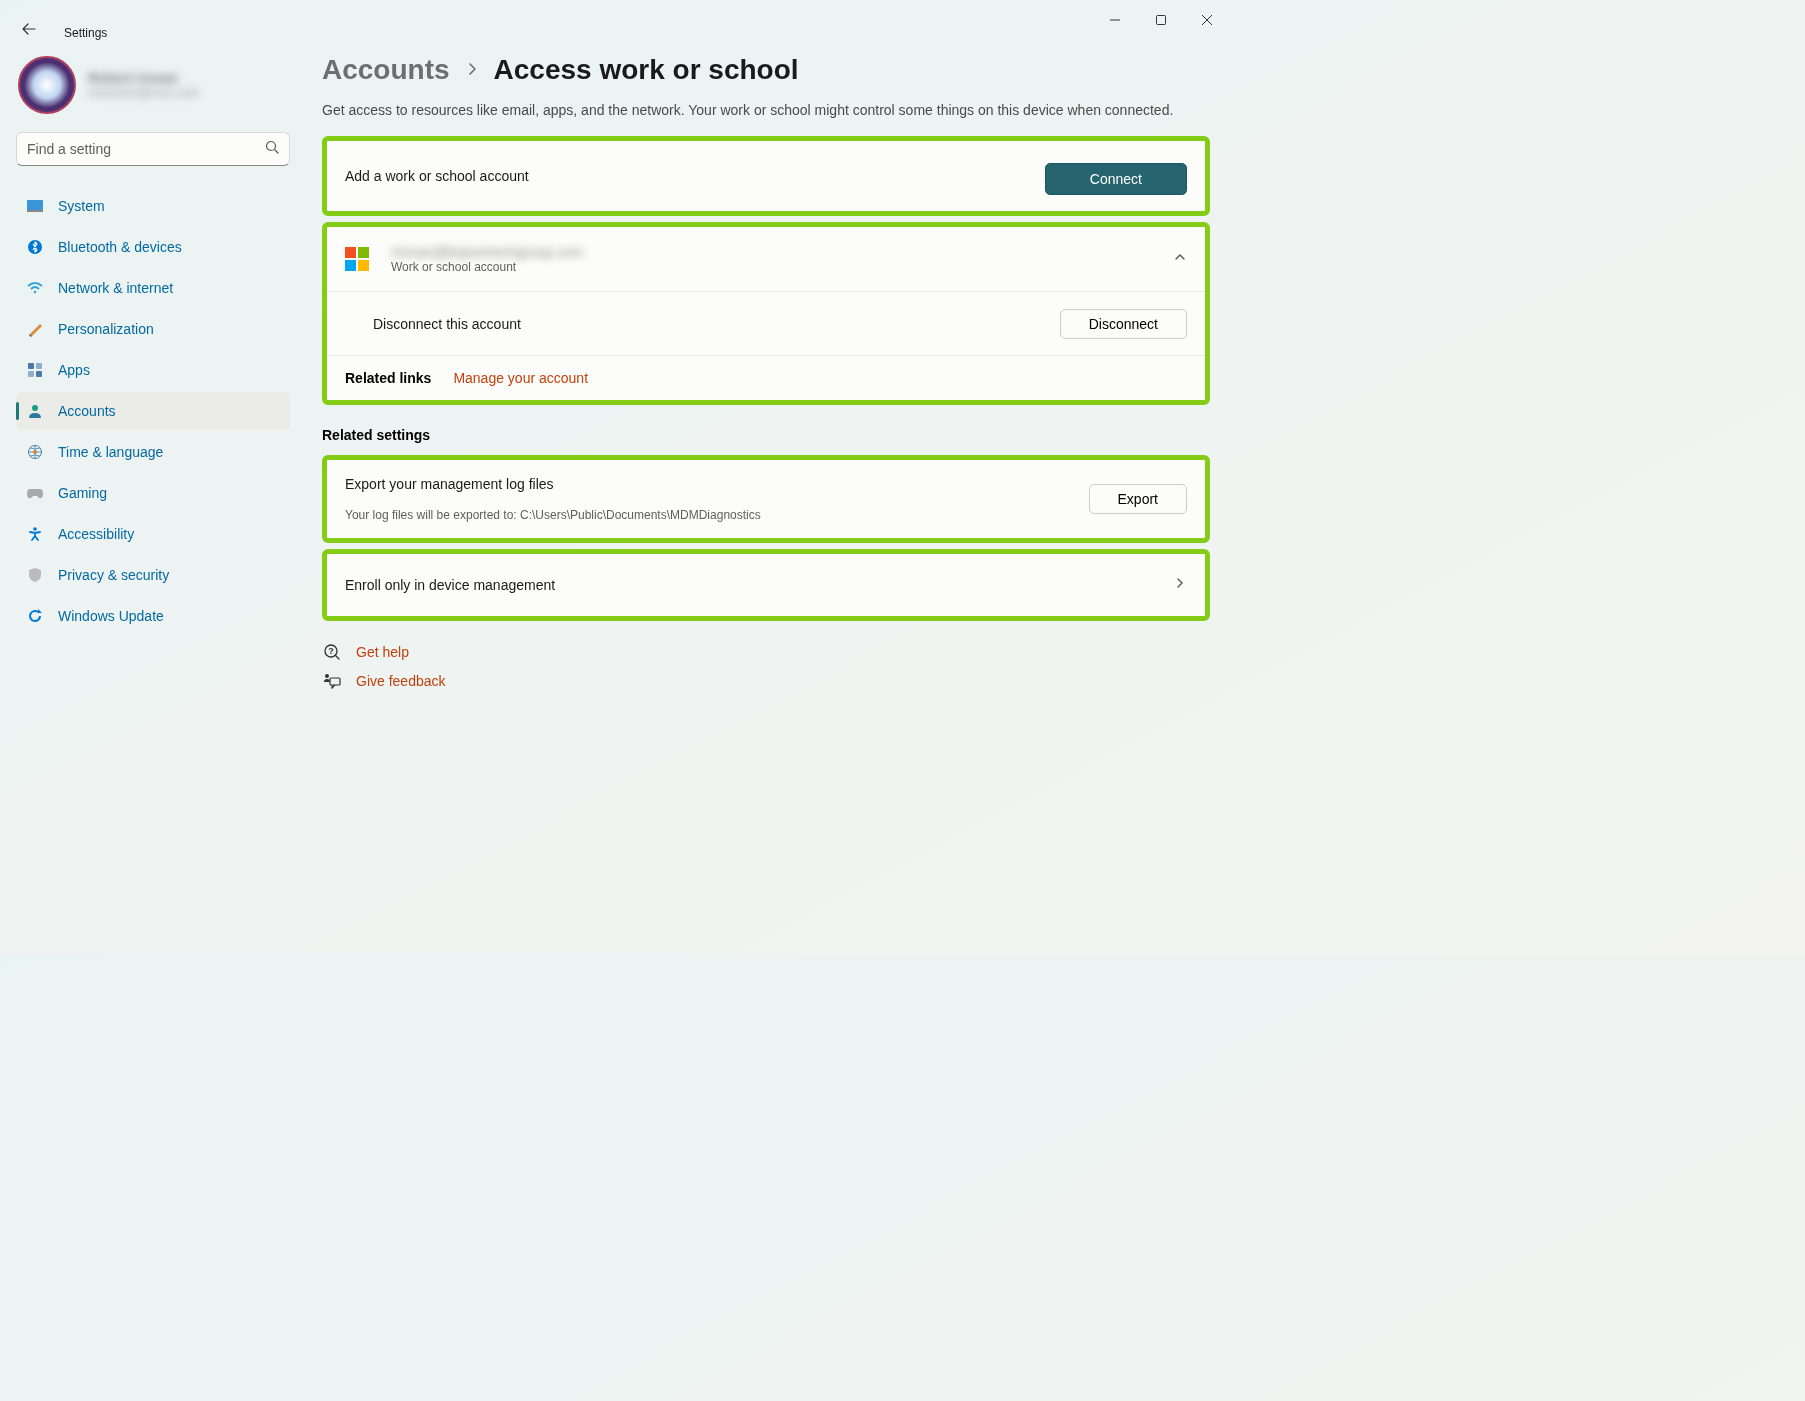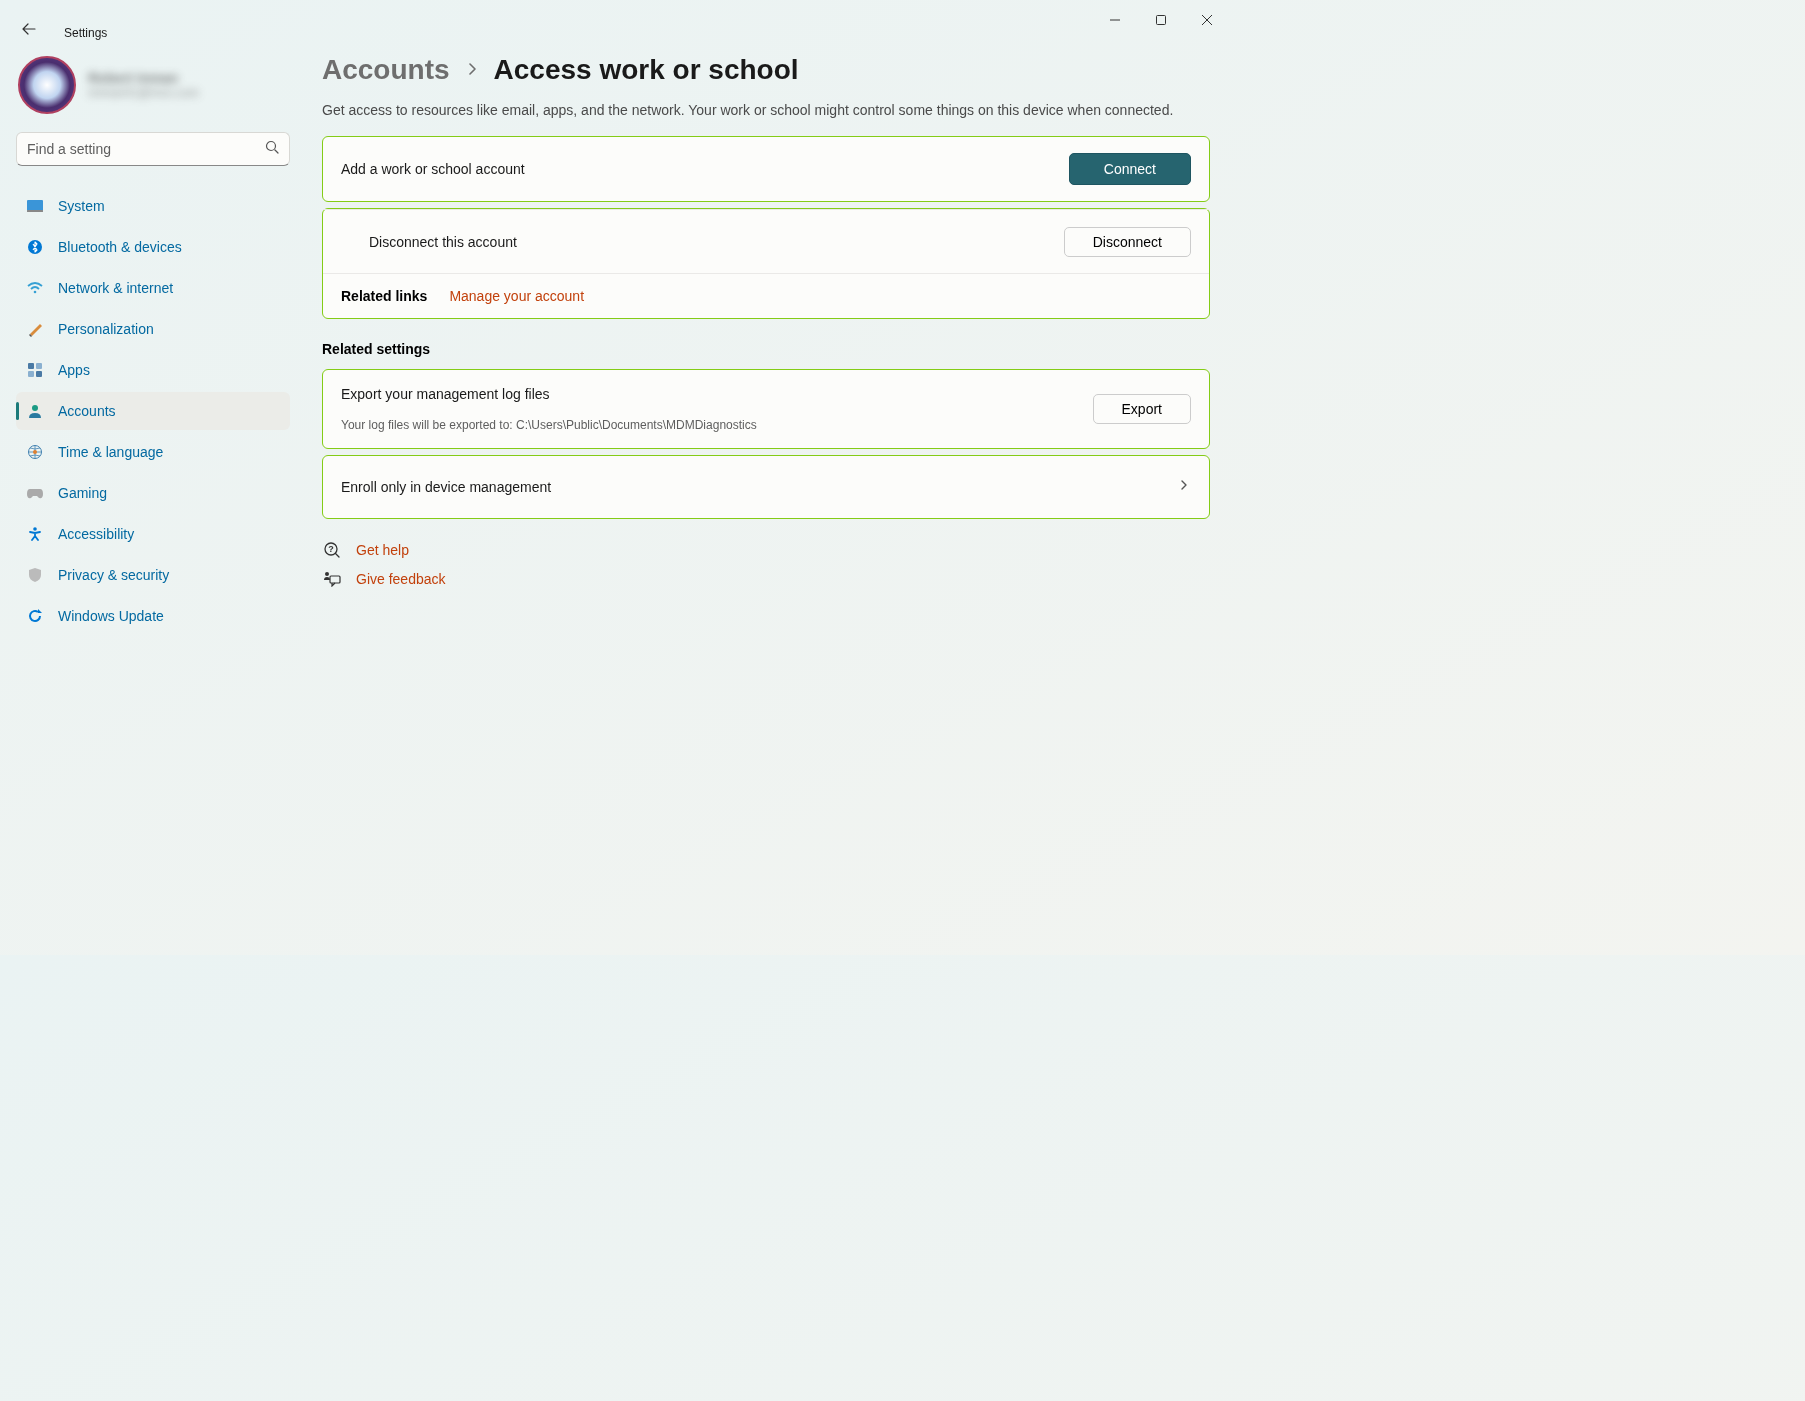--- a/index.html
+++ b/index.html
@@ -178,21 +178,21 @@
       font-weight: 700;
       color: #1a1a1a;
     }
     .description {
       font-size: 14px;
       color: #4a4a4a;
       margin-bottom: 18px;
     }
     .card {
       background: #fcfcfa;
-      border: 1px solid #84cc16;
+      border: 5px solid #84cc16;
       border-radius: 6px;
       margin-bottom: 6px;
     }
     .card-row {
       display: flex;
       align-items: center;
       padding: 16px 18px;
       min-height: 64px;
     }
     .card-row-bordered {
@@ -215,21 +215,22 @@
       padding: 6px 28px;
       font-size: 14px;
       cursor: pointer;
       border: 1px solid #ccc;
       background: #fcfcfa;
     }
     .btn-accent {
       background: #26646f;
       border: 1px solid #1e5561;
       color: #fff;
-      padding: 7px 34px;
+      padding: 7px 44px;
+      margin-top: 6px;
     }
     .ms-logo {
       width: 24px;
       height: 24px;
       display: inline-grid;
       grid-template: 1fr 1fr / 1fr 1fr;
       gap: 1.5px;
       margin-right: 22px;
     }
     .ms-logo span:nth-child(1){ background:#f25022 }
@@ -465,20 +466,37 @@
       <div class="card">
         <div class="card-row">
           <div class="card-text">
             <div class="card-title">Add a work or school account</div>
           </div>
           <button class="btn btn-accent">Connect</button>
         </div>
       </div>
 
       <div class="card">
+        <div class="card-row">
+          <span class="ms-logo">
+              <span></span>
+              <span></span>
+              <span></span>
+              <span></span>
+            </span>
+          <div class="card-text">
+            <div class="account-email">rinman@kepnertechgroup.com</div>
+            <div class="account-type">Work or school account</div>
+          </div>
+          <span class="chevron">
+            <svg width="14" height="14" viewBox="0 0 14 14">
+                <path d="M3 9 L7 5 L11 9" stroke="#555" stroke-width="1.4" fill="none" stroke-linecap="round" stroke-linejoin="round"></path>
+              </svg>
+          </span>
+        </div>
         <div class="card-row card-row-bordered indent">
           <div class="card-text">
             <div class="card-title">Disconnect this account</div>
           </div>
           <button class="btn">Disconnect</button>
         </div>
         <div class="related-row card-row-bordered">
           <span class="related-label">Related links</span>
           <span class="link">Manage your account</span>
         </div>

